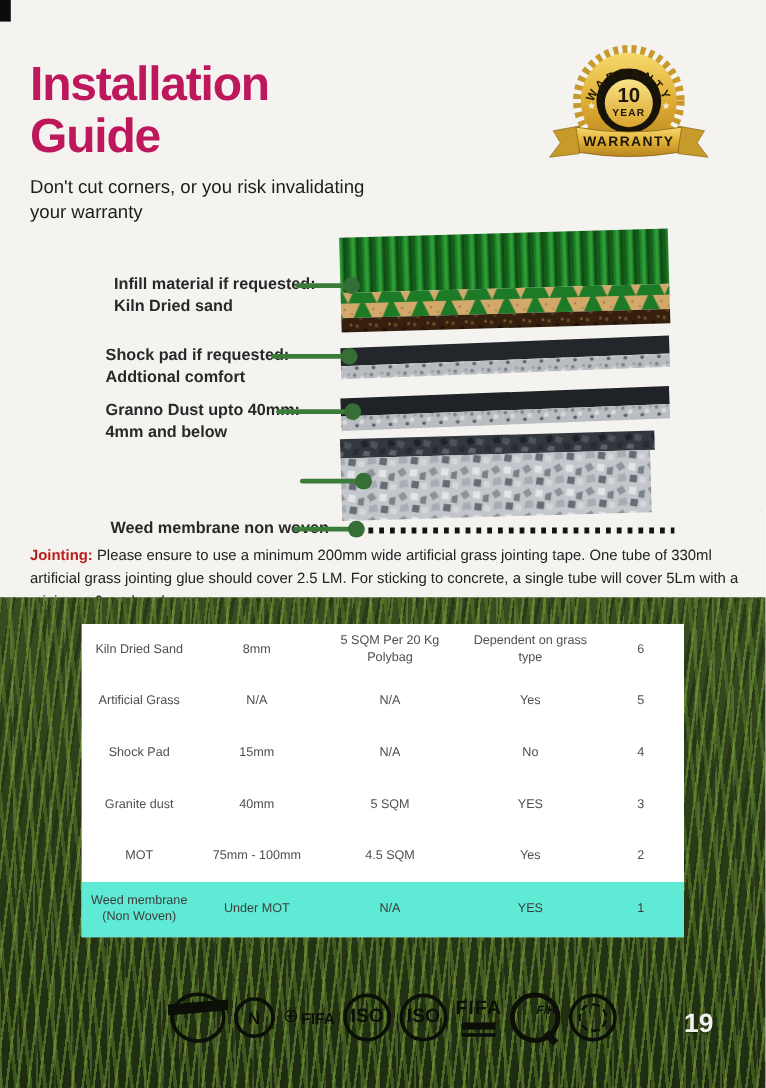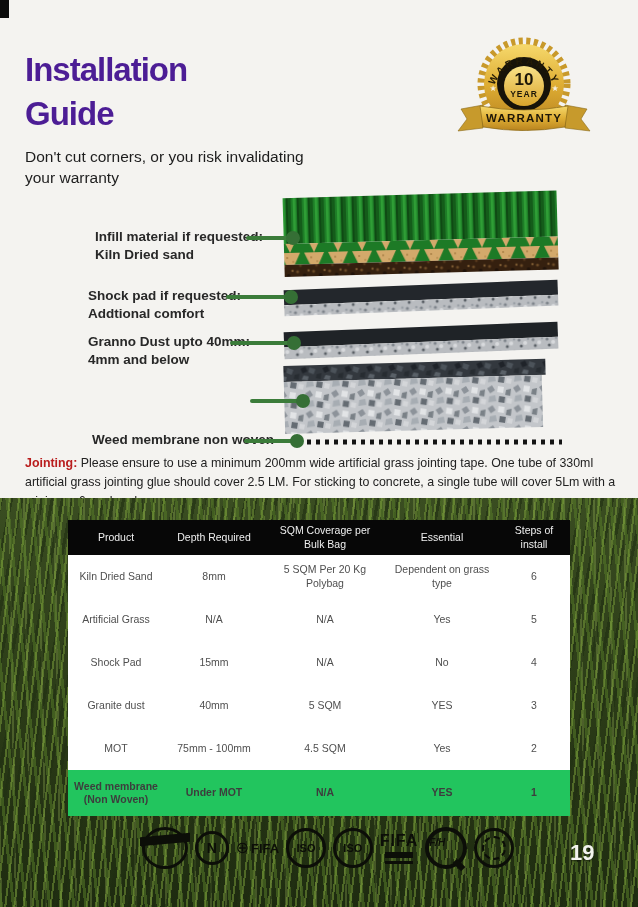--- a/index.html
+++ b/index.html
@@ -3,22 +3,22 @@
 <meta charset="utf-8">
 <style>
   html,body{margin:0;padding:0;}
   body{font-family:"Liberation Sans", sans-serif;}
   .page{position:relative;width:638px;height:907px;background:#f4f3f0;overflow:hidden;}
 
   
   .corner-mark{position:absolute;left:0;top:0;width:9px;height:18px;background:#0c0c0c;}
 
   
-  .title{position:absolute;left:25px;top:48px;font-size:33px;line-height:44px;font-weight:bold;
-         color:#4c1d95;letter-spacing:-1px;}
+  .title{position:absolute;left:25px;top:48px;font-size:40px;line-height:44px;font-weight:bold;
+         color:#be185d;letter-spacing:-1px;}
   .subtitle{position:absolute;left:25px;top:146px;width:300px;font-size:15.5px;line-height:21px;color:#1d1d1d;}
 
   
   .badge-wrap{position:absolute;left:450px;top:34px;width:148px;height:114px;}
 
   
   .dlabel{position:absolute;font-size:13.5px;font-weight:bold;color:#282828;line-height:1.35;}
   .connector{position:absolute;height:4px;background:#3b7c3a;border-radius:2px;}
   .cdot{position:absolute;width:14px;height:14px;border-radius:50%;background:#356f35;}
 
@@ -40,37 +40,37 @@
 
   
   .spec-table{position:absolute;left:68px;top:520px;width:502px;}
   .t-head{display:grid;grid-template-columns:96px 100px 122px 112px 72px;background:#070707;
           color:#efefef;font-size:10.5px;min-height:34px;align-items:center;}
   .t-head .cell{padding:4px 6px;text-align:center;line-height:1.3;}
   .t-body{background:#ffffff;}
   .t-row{display:grid;grid-template-columns:96px 100px 122px 112px 72px;height:43px;align-items:center;
          color:#4f4f4f;font-size:10.5px;}
   .t-row .cell{padding:2px 6px;text-align:center;line-height:1.3;}
-  .t-row.alt{background:#22c55e;height:46px;color:#3d3d3d;font-weight:bold;}
+  .t-row.alt{background:#5eead4;height:46px;color:#3d3d3d;}
 
   
   .certs{position:absolute;left:142px;top:822px;width:372px;height:52px;display:flex;
          align-items:center;justify-content:space-between;color:#0c0e08;}
   .cert{display:flex;align-items:center;justify-content:center;font-weight:bold;}
   .cert-circle{width:40px;height:40px;border:3px solid #0c0e08;border-radius:50%;
-         display:flex;align-items:center;justify-content:center;font-size:11px;box-sizing:border-box;}
+         display:flex;align-items:center;justify-content:center;font-size:16px;box-sizing:border-box;}
   .cert-oval{position:relative;width:46px;height:42px;border:3px solid #0c0e08;border-radius:50%;box-sizing:border-box;}
   .cert-oval .banner{position:absolute;top:5px;left:-5px;right:-5px;height:9px;background:#0c0e08;transform:skewY(-5deg);}
   .cert-iscc{gap:2px;font-size:13px;}
   .cert-iscc .globe{font-size:16px;font-weight:normal;line-height:1;}
   .cert-fifa{flex-direction:column;gap:2px;font-size:16px;letter-spacing:1px;}
   .cert-fifa .bar{width:28px;height:6px;background:#0c0e08;}
   .cert-fifa .bar2{width:28px;height:3px;background:#0c0e08;margin-top:1px;}
   .cert-q{position:relative;width:42px;height:42px;border:4px solid #0c0e08;border-radius:50%;
-         display:flex;align-items:flex-start;justify-content:flex-start;font-size:10px;padding-top:6px;box-sizing:border-box;font-style:italic;}
+         display:flex;align-items:flex-start;justify-content:flex-end;font-size:10px;padding-top:6px;box-sizing:border-box;font-style:italic;}
   .cert-q .tail{position:absolute;right:-2px;bottom:-3px;width:12px;height:6px;background:#0c0e08;transform:rotate(45deg);}
   .cert-ring{width:40px;height:40px;border:3px solid #0c0e08;border-radius:50%;box-sizing:border-box;
          display:flex;align-items:center;justify-content:center;}
   .cert-ring .inner{width:24px;height:24px;border:2px dashed #0c0e08;border-radius:50%;box-sizing:border-box;}
 
   .page-number{position:absolute;left:570px;top:840px;font-size:22px;font-weight:bold;color:#f3f3ee;
          text-shadow:0 1px 2px rgba(0,0,0,0.6);}
 </style>
 </head>
 <body>
@@ -215,27 +215,20 @@
     <div>Weed membrane non woven</div>
   </div>
   <div class="connector" style="left:244px;top:439px;width:50px;"></div>
   <div class="cdot" style="left:290px;top:434px;"></div>
 
   <div class="jointing"><b>Jointing:</b><span> Please ensure to use a minimum 200mm wide artificial grass jointing tape.  One tube of 330ml artificial grass jointing glue should cover 2.5 LM. For sticking to concrete,  a single tube will cover 5Lm with a minimum 6mm bead.</span></div>
 
   <div class="grass-photo"></div>
 
   <div class="spec-table">
-    <div class="t-head" id="tableHead">
-        <div class="cell">Product</div>
-        <div class="cell">Depth Required</div>
-        <div class="cell">SQM Coverage per Bulk Bag</div>
-        <div class="cell">Essential</div>
-        <div class="cell">Steps of install</div>
-      </div>
     <div class="t-body" id="tableBody">
         <div class="t-row">
           <div class="cell">Kiln Dried Sand</div>
           <div class="cell">8mm</div>
           <div class="cell">5 SQM Per 20 Kg Polybag</div>
           <div class="cell">Dependent on grass type</div>
           <div class="cell">6</div>
         </div>
         <div class="t-row">
           <div class="cell">Artificial Grass</div>

